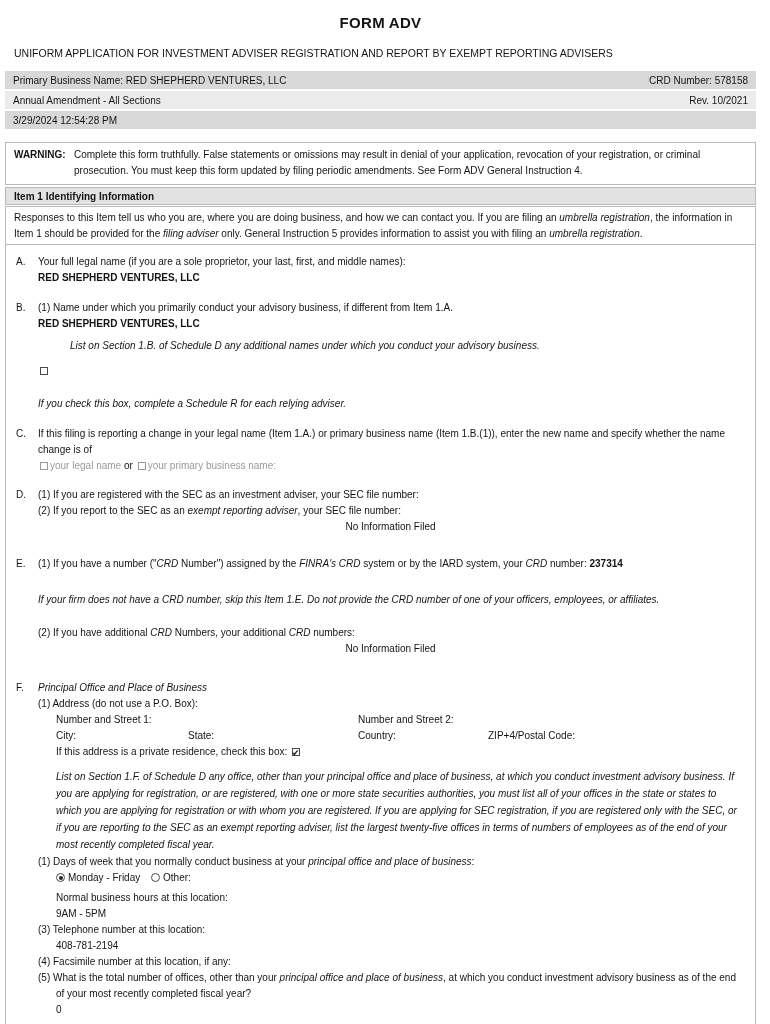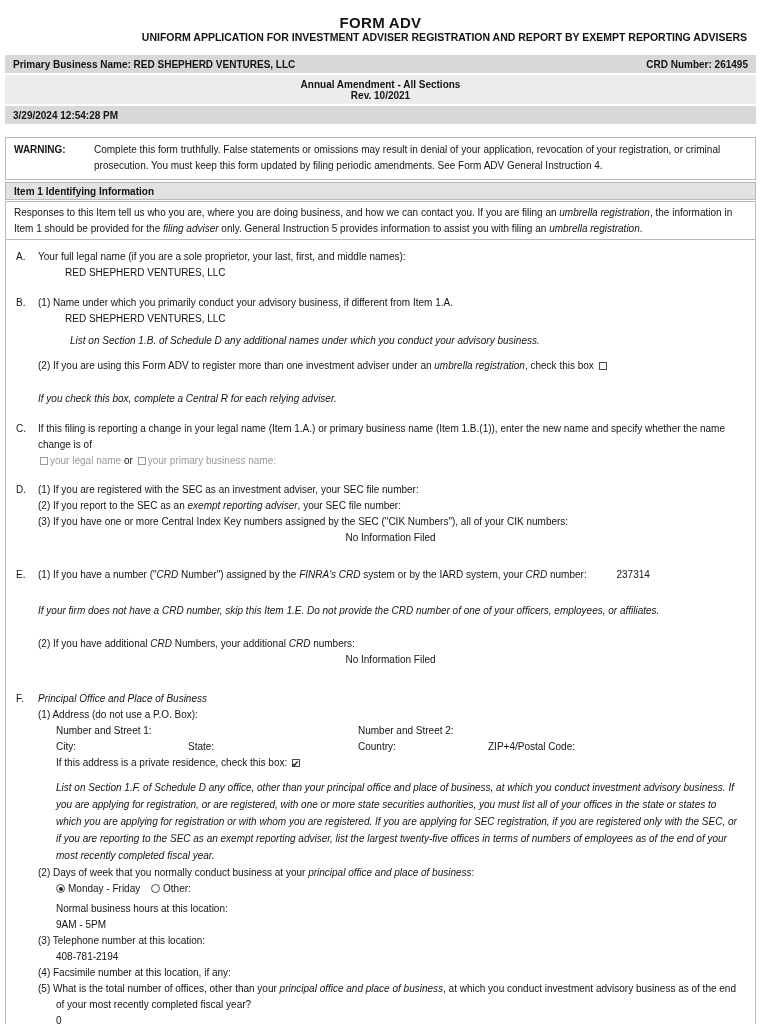--- a/index.html
+++ b/index.html
@@ -2,47 +2,47 @@
 <html style="--bar_dark: #d8d8d8; --bar_light: #ececec; --item_bar: #e2e2e2; --border: #b9b9b9; --gray_text: #9a9a9a;"><head>
 <meta charset="utf-8">
 <style>
   * { box-sizing: border-box; }
   html,body { margin:0; padding:0; background:#fff; }
   .page {
     position:relative; width:761px; height:1024px; overflow:hidden; background:#fff;
     font-family:"Liberation Sans","DejaVu Sans",sans-serif; font-size:10px; color:#141414;
   }
   .title { text-align:center; font-weight:bold; font-size:15px; padding-top:14px; letter-spacing:.3px; }
-  .subtitle { text-align:right; font-weight:bold; font-size:10.5px; margin-top:0; padding:0 14px; }
+  .subtitle { text-align:left; font-weight:normal; font-size:10.5px; margin-top:16px; padding:0 14px; }
 
   .hdr { margin:12px 5px 0; }
   .hdr-row { display:flex; justify-content:space-between; align-items:center;
-    padding:4px 8px 3px; font-weight:bold; margin-bottom:2px; background:var(--bar_dark,#d8d8d8); }
-  .hdr-row.light { background:var(--bar_light,#ececec);flex-direction:column; }
+    padding:4px 8px 3px; font-weight:normal; margin-bottom:2px; background:var(--bar_dark,#d8d8d8); }
+  .hdr-row.light { background:var(--bar_light,#ececec); }
 
   .warning-box { margin:13px 5px 0; border:1px solid var(--border,#b9b9b9);
-    padding:4px 8px 6px; display:grid; grid-template-columns:60px 1fr; column-gap:20px; line-height:1.55; }
+    padding:4px 8px 6px; display:grid; grid-template-columns:60px 1fr; column-gap:0; line-height:1.55; }
   .warning-label { font-weight:bold; }
 
   .item-bar { margin:2px 5px 0; border:1px solid var(--border,#b9b9b9);
     background:var(--item_bar,#e2e2e2); font-weight:bold; padding:3px 8px 2px; }
 
   .main-box { margin:1px 5px 0; border:1px solid var(--border,#b9b9b9); border-bottom:none; height:826px; }
   .intro { padding:3px 8px 2px; border-bottom:1px solid var(--border,#b9b9b9); line-height:1.58; }
 
   .sec { display:grid; grid-template-columns:22px 1fr; padding:0 12px 0 10px; line-height:1.6; }
   .sec .letter { }
   .mt9  { margin-top:9px; }  .mt14 { margin-top:14px; }
   .mt13 { margin-top:13px; } .mt21 { margin-top:21px; }
   .mt23 { margin-top:23px; }
   .gap6  { margin-top:6px;margin-left:32px; } .gap9  { margin-top:9px; }
   .gap17 { margin-top:17px; } .gap16 { margin-top:20px; }
   .gap4 { margin-top:4px; } .gap8 { }
 
-  .bold { font-weight:normal;margin-left:27px; }
+  .bold { font-weight:bold; }
   .italic { font-style:italic; }
   .gray { color:var(--gray_text,#9a9a9a); }
   .center { text-align:center; }
   .sub { margin-left:18px; }
   .hang { padding-left:18px; text-indent:-18px; }
   .f-note { margin-left:18px; margin-top:8px; line-height:1.72; font-style:italic; }
 
   .cb { display:inline-block; width:8px; height:8px; border:1px solid #4a4a4a;
     position:relative; vertical-align:-1px; margin:0 2px; background:#fff; }
   .cb.graybox { border-color:#9a9a9a; }
@@ -62,21 +62,21 @@
 <body>
 
 <div class="page">
 
   <div class="title">FORM ADV</div>
   <div class="subtitle">UNIFORM APPLICATION FOR INVESTMENT ADVISER REGISTRATION AND REPORT BY EXEMPT REPORTING ADVISERS</div>
 
   <div class="hdr">
     <div class="hdr-row">
       <span>Primary Business Name: RED SHEPHERD VENTURES, LLC</span>
-      <span>CRD Number: 261495</span>
+      <span>CRD Number: 578158</span>
     </div>
     <div class="hdr-row light">
       <span>Annual Amendment - All Sections</span>
       <span>Rev. 10/2021</span>
     </div>
     <div class="hdr-row">
       <span>3/29/2024 12:54:28 PM</span>
       <span></span>
     </div>
   </div>
@@ -100,44 +100,43 @@
       </div>
     </div>
 
     <div class="sec mt14">
       <div class="letter">B.</div>
       <div>
         <div>(1) Name under which you primarily conduct your advisory business, if different from Item 1.A.</div>
         <div class="bold">RED SHEPHERD VENTURES, LLC</div>
         <div class="italic gap6">List on Section 1.B. of Schedule D any additional names under which you conduct your advisory business.</div>
         <div class="gap9">
-          <span><span>(2) If you are using this Form ADV to register more than one investment adviser under an </span><span style="font-style: italic;">umbrella registration</span><span>, check this box </span></span><span class="cb"></span>
+          <span class="cb"></span>
         </div>
-        <div class="italic gap17">If you check this box, complete a Central R for each relying adviser.</div>
+        <div class="italic gap17">If you check this box, complete a Schedule R for each relying adviser.</div>
       </div>
     </div>
 
     <div class="sec mt14">
       <div class="letter">C.</div>
       <div>
         <div>If this filing is reporting a change in your legal name (Item 1.A.) or primary business name (Item 1.B.(1)), enter the new name and specify whether the name change is of</div>
         <div>
           <span class="cb graybox"></span><span class="gray">your legal name</span>
           <span>or</span>
           <span class="cb graybox"></span><span class="gray">your primary business name:</span>
         </div>
       </div>
     </div>
 
     <div class="sec mt13">
       <div class="letter">D.</div>
       <div>
         <div>(1) If you are registered with the SEC as an investment adviser, your SEC file number:</div>
         <div><span>(2) If you report to the SEC as an </span><span style="font-style: italic;">exempt reporting adviser</span><span>, your SEC file number:</span></div>
-        <div>(3) If you have one or more Central Index Key numbers assigned by the SEC ("CIK Numbers"), all of your CIK numbers:</div>
         <div class="center">No Information Filed</div>
       </div>
     </div>
 
     <div class="sec mt21">
       <div class="letter">E.</div>
       <div>
         <div>
           <span><span>(1) If you have a number ("</span><span style="font-style: italic;">CRD</span><span> Number") assigned by the </span><span style="font-style: italic;">FINRA's CRD</span><span> system or by the IARD system, your </span><span style="font-style: italic;">CRD</span><span> number: </span></span><span class="bold">237314</span>
         </div>
@@ -159,21 +158,21 @@
         <div class="addr">
           <span>City:</span>
           <span>State:</span>
           <span>Country:</span>
           <span>ZIP+4/Postal Code:</span>
         </div>
         <div class="sub gap8">
           <span>If this address is a private residence, check this box: </span><span class="cb checked"></span>
         </div>
         <div class="f-note">List on Section 1.F. of Schedule D any office, other than your principal office and place of business, at which you conduct investment advisory business. If you are applying for registration, or are registered, with one or more state securities authorities, you must list all of your offices in the state or states to which you are applying for registration or with whom you are registered. If you are applying for SEC registration, if you are registered only with the SEC, or if you are reporting to the SEC as an exempt reporting adviser, list the largest twenty-five offices in terms of numbers of employees as of the end of your most recently completed fiscal year.</div>
-        <div><span>(2) Days of week that you normally conduct business at your </span><span style="font-style: italic;">principal office and place of business</span><span>:</span></div>
+        <div><span>(1) Days of week that you normally conduct business at your </span><span style="font-style: italic;">principal office and place of business</span><span>:</span></div>
         <div class="sub">
           <span class="radio-opt">
             <span class="radio selected"></span><span>Monday - Friday</span>
           </span>
           <span class="radio-opt">
             <span class="radio"></span><span>Other:</span>
           </span>
         </div>
         <div class="sub gap4">Normal business hours at this location:</div>
         <div class="sub">9AM - 5PM</div>

